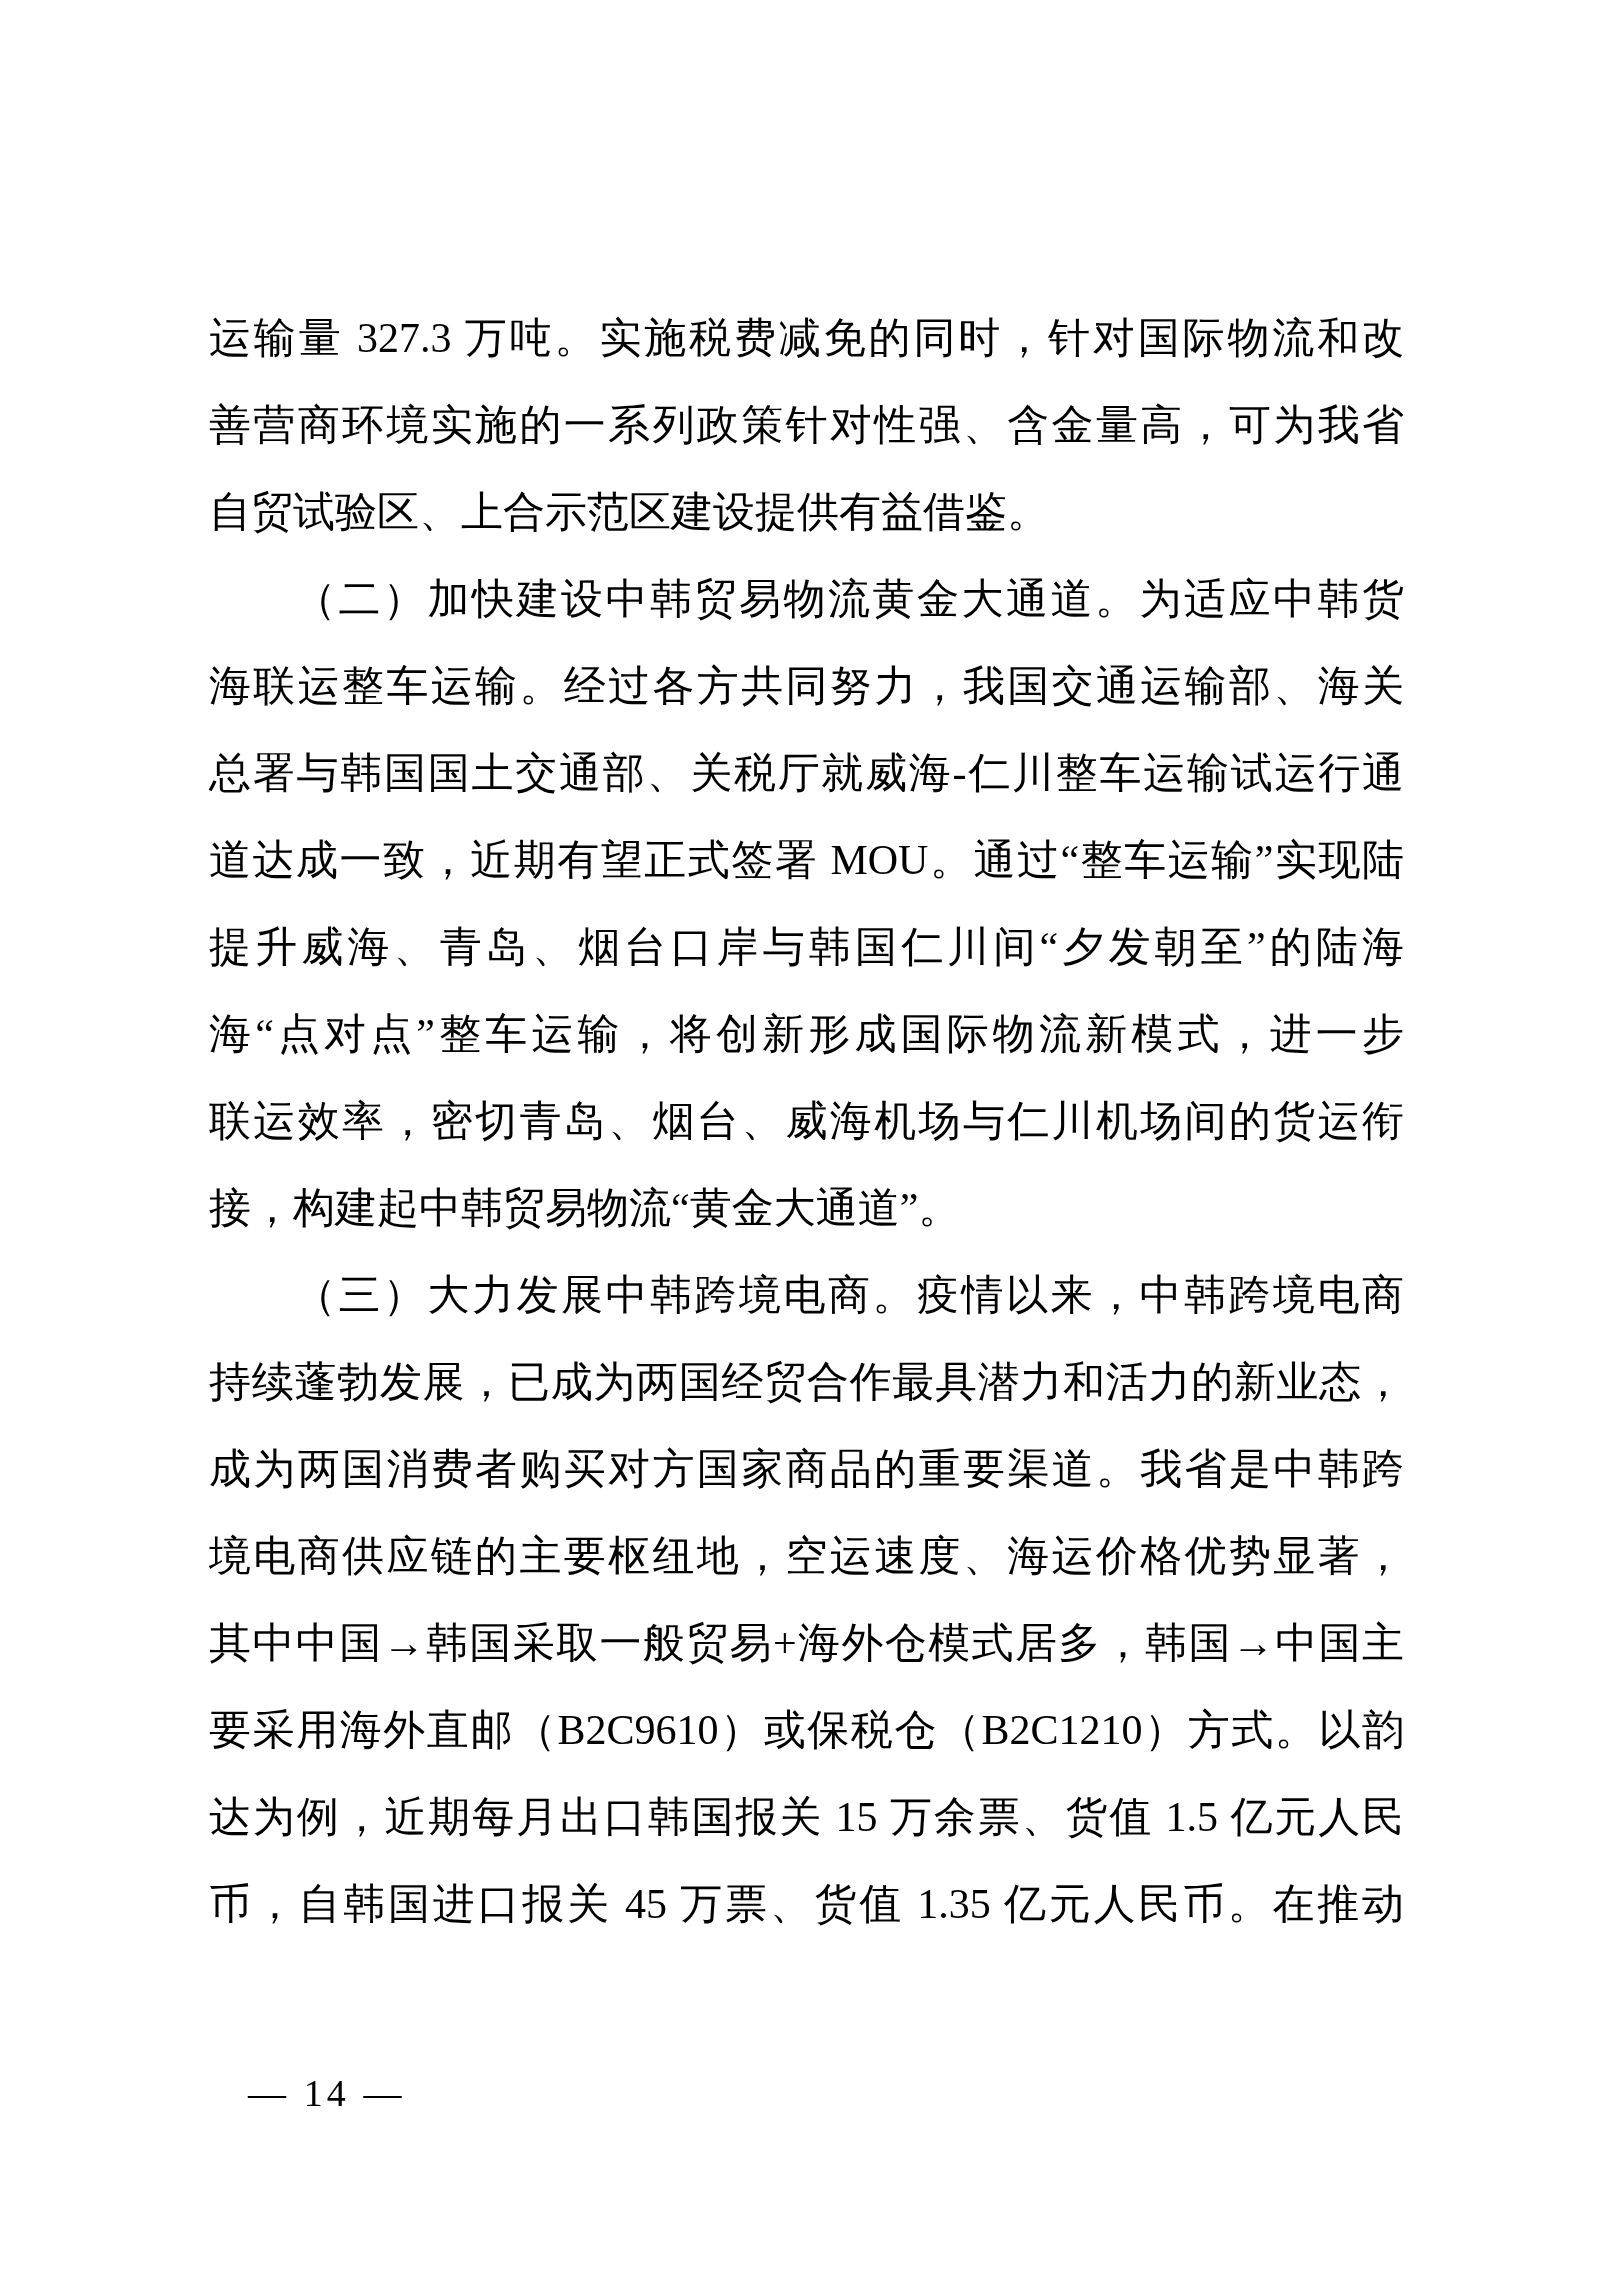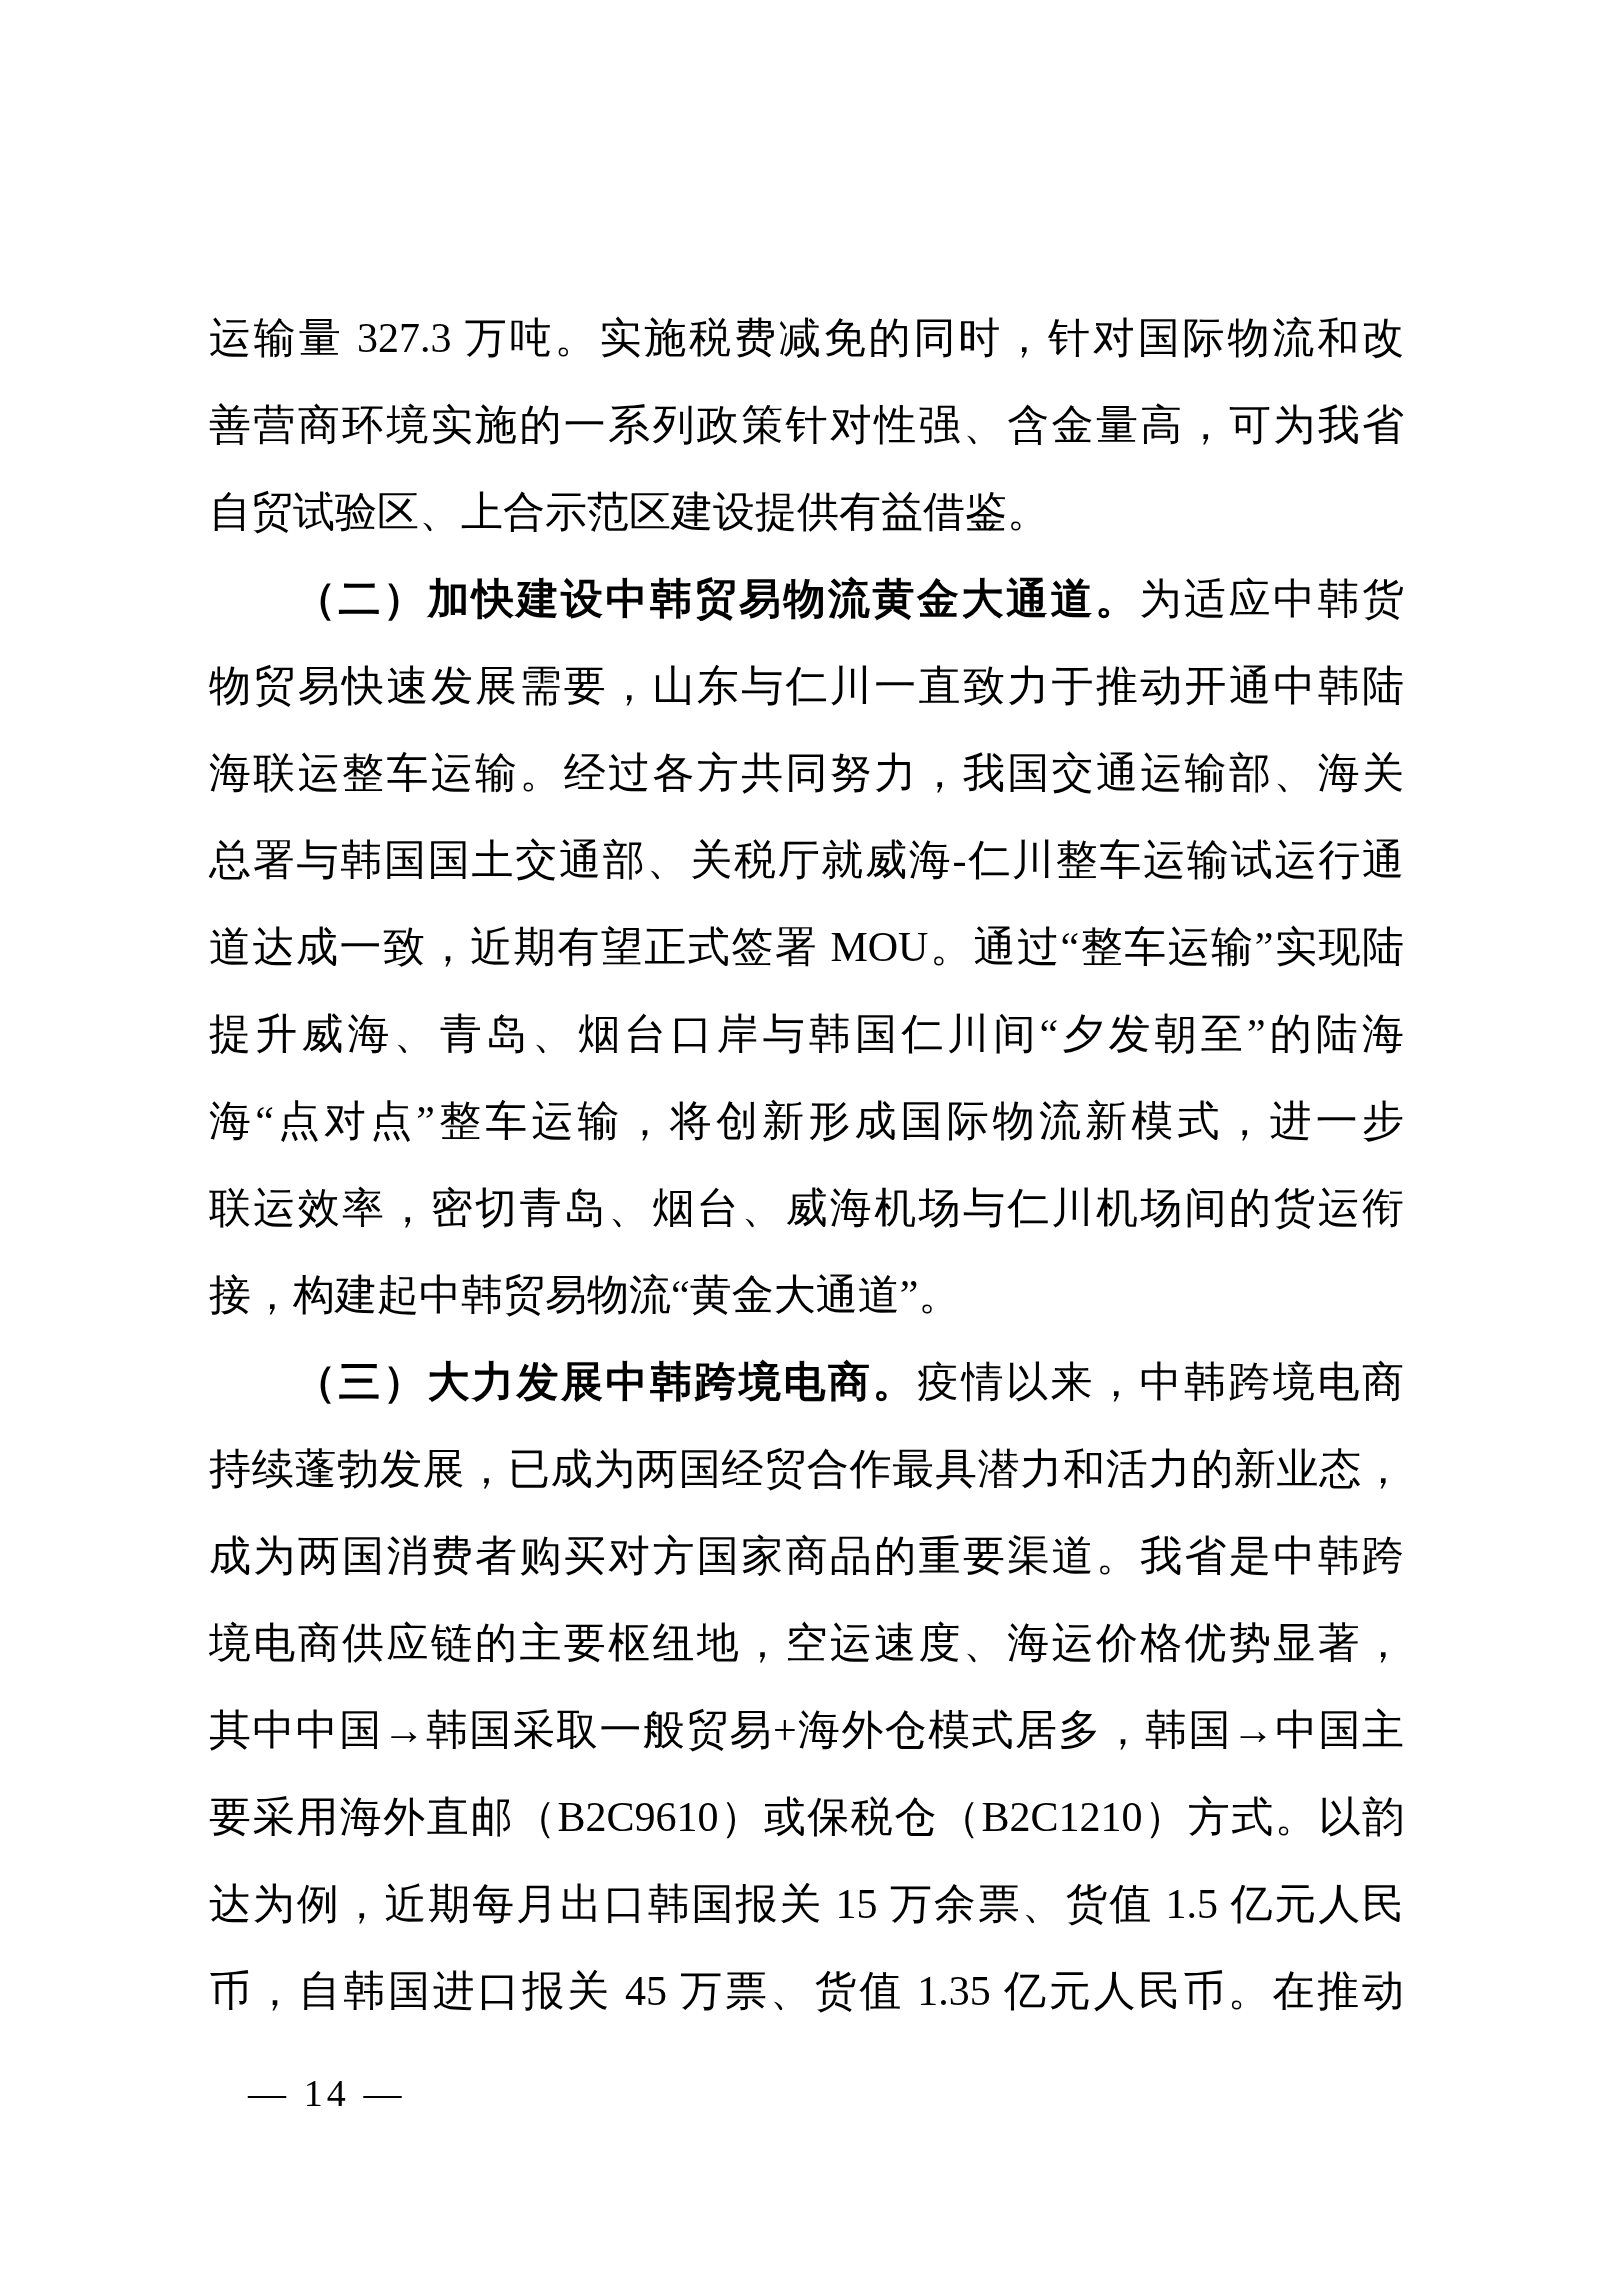--- a/index.html
+++ b/index.html
@@ -36,42 +36,41 @@
     text-justify: inter-character;
   }
   .line.left {
     text-align: right;
     text-align-last: left;
   }
   .line.indent {
     text-indent: 85px;
   }
   .seg { font-weight: 400; margin-top: 8px; }
-  .seg.bold { font-weight: 700; }
+  .seg.bold { font-weight: 400; }
   .footer {
     position: absolute;
     left: 216px;
     top: 2071px;
     font-size: 38px;
     line-height: 44px;
     letter-spacing: 4.1px;
     color: #000000;
     margin-left: 32px;
   }
 </style>
 </head>
 <body>
 
 <div class="page">
   <main class="text-block" id="text-block">
       <div class="line justify"><span class="seg">运输量 327.3 万吨。实施税费减免的同时，针对国际物流和改</span></div>
       <div class="line justify"><span class="seg">善营商环境实施的一系列政策针对性强、含金量高，可为我省</span></div>
       <div class="line left"><span class="seg">自贸试验区、上合示范区建设提供有益借鉴。</span></div>
       <div class="line justify indent"><span class="seg bold">（二）加快建设中韩贸易物流黄金大通道。</span><span class="seg">为适应中韩货</span></div>
-      <div class="line justify"><span class="seg">物贸易快速发展需要，山东与仁川一直致力于推动开通中韩陆</span></div>
       <div class="line justify"><span class="seg">海联运整车运输。经过各方共同努力，我国交通运输部、海关</span></div>
       <div class="line justify"><span class="seg">总署与韩国国土交通部、关税厅就威海-仁川整车运输试运行通</span></div>
       <div class="line justify"><span class="seg">道达成一致，近期有望正式签署 MOU。通过“整车运输”实现陆</span></div>
       <div class="line justify"><span class="seg">提升威海、青岛、烟台口岸与韩国仁川间“夕发朝至”的陆海</span></div>
       <div class="line justify"><span class="seg">海“点对点”整车运输，将创新形成国际物流新模式，进一步</span></div>
       <div class="line justify"><span class="seg">联运效率，密切青岛、烟台、威海机场与仁川机场间的货运衔</span></div>
       <div class="line left"><span class="seg">接，构建起中韩贸易物流“黄金大通道”。</span></div>
       <div class="line justify indent"><span class="seg bold">（三）大力发展中韩跨境电商。</span><span class="seg">疫情以来，中韩跨境电商</span></div>
       <div class="line justify"><span class="seg">持续蓬勃发展，已成为两国经贸合作最具潜力和活力的新业态，</span></div>
       <div class="line justify"><span class="seg">成为两国消费者购买对方国家商品的重要渠道。我省是中韩跨</span></div>

